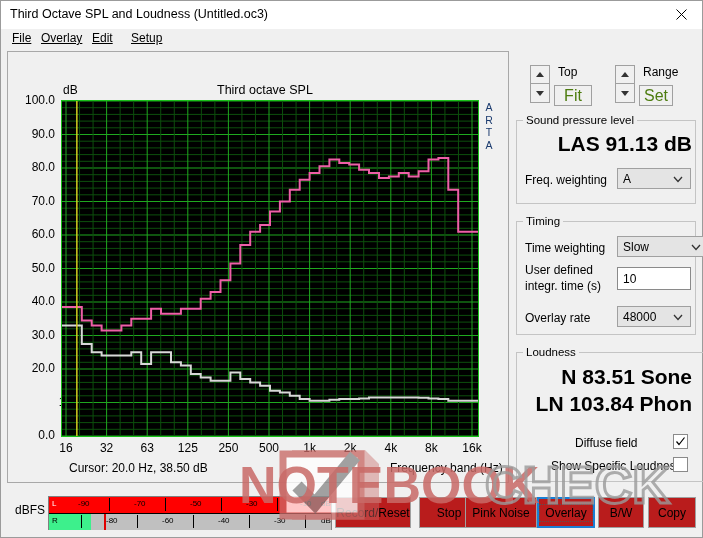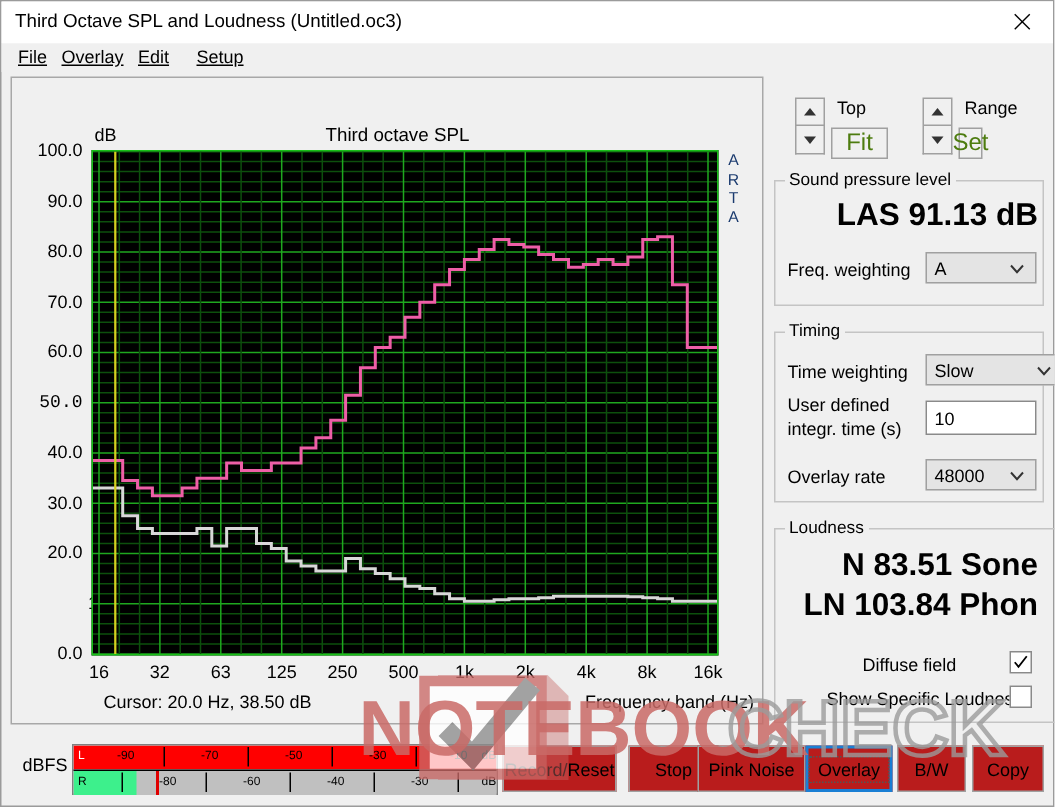--- a/index.html
+++ b/index.html
@@ -124,21 +124,21 @@
 
   <div class="axis-ylabel">dB</div>
   <div class="chart-title">Third octave SPL</div>
 
   <div id="yticks">
       <div class="ylab" style="left: 8px; top: 92px;">100.0</div>
       <div class="ylab" style="left: 8px; top: 125.5px;">90.0</div>
       <div class="ylab" style="left: 8px; top: 159px;">80.0</div>
       <div class="ylab" style="left: 8px; top: 192.5px;">70.0</div>
       <div class="ylab" style="left: 8px; top: 226px;">60.0</div>
-      <div class="ylab" style="left: 8px; top: 259.5px; font-family: Liberation Mono, monospace;">50.0</div>
+      <div class="ylab" style="left: 8px; top: 259.5px;">50.0</div>
       <div class="ylab" style="left: 8px; top: 293px;">40.0</div>
       <div class="ylab" style="left: 8px; top: 326.5px;">30.0</div>
       <div class="ylab" style="left: 8px; top: 360px;">20.0</div>
       <div class="ylab" style="left: 8px; top: 393.5px; padding-left: 27px;">10.0</div>
       <div class="ylab" style="left: 8px; top: 427px;">0.0</div>
     </div>
   <div id="xticks">
       <div class="xlab" style="left: 45px;">16</div>
       <div class="xlab" style="left: 85.6px;">32</div>
       <div class="xlab" style="left: 126.2px;">63</div>
@@ -267,21 +267,21 @@
 
     <div class="spin" style="left:102px;top:14px">
       <div>
           <i class="tri up"></i>
         </div>
       <div>
           <i class="tri dn"></i>
         </div>
     </div>
     <div class="lbl" style="left:130px;top:14px">Range</div>
-    <div class="btn" style="left:126px;top:34px;width:16px;height:21px">Set</div>
+    <div class="btn" style="left:126px;top:34px;width:34px;height:21px">Set</div>
 
     <fieldset class="grp" style="left:3px;top:63px;width:180px;height:90px">
       <legend>Sound pressure level</legend>
     </fieldset>
     <div class="bignum" style="left:3px;top:81px;width:176px">LAS 91.13 dB</div>
     <div class="lbl" style="left:12px;top:122px">Freq. weighting</div>
     <div class="sel" style="left:104px;top:117px;width:74px">
       <span>A</span>
       <svg class="chev" width="12" height="12" viewBox="0 0 12 12">
         <polyline points="2,4 6,8.5 10,4" fill="none" stroke="#333" stroke-width="1.3"></polyline>

